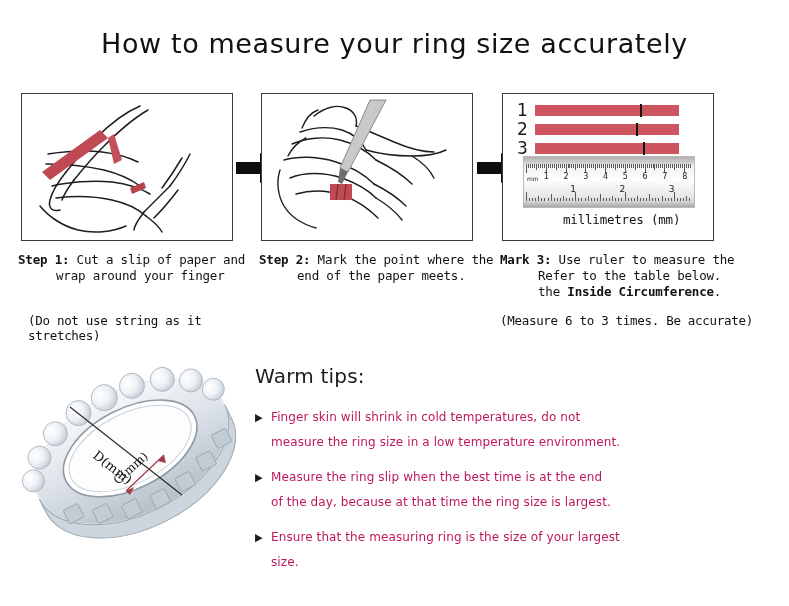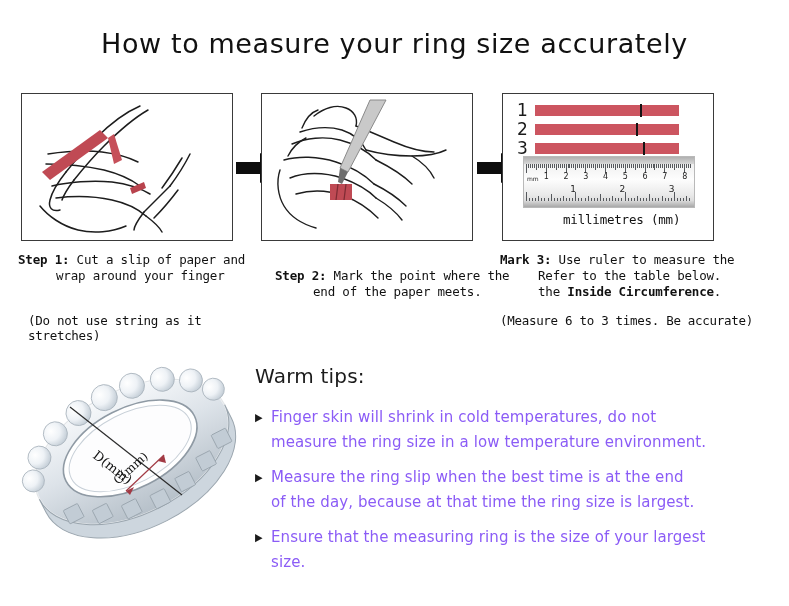--- a/index.html
+++ b/index.html
@@ -57,21 +57,21 @@
     position:absolute;
     font-size:12.5px;
     line-height:16px;
     font-family:"DejaVu Sans Mono","Liberation Mono",monospace;
     color:#111;
     letter-spacing:-.2px;
   }
   .caption b{font-weight:700;text-align:center;}
   .cap-l2{display:block;padding-left:38px;}
   #cap-1{left:18px;top:252px;width:235px;}
-  #cap-2{left:259px;top:268px;width:235px;margin-left:16px;}
+  #cap-2{left:259px;top:252px;width:235px;}
   #cap-3{left:500px;top:252px;width:265px;}
 
   .note{
     position:absolute;
     font-size:12.5px;
     font-family:"DejaVu Sans Mono","Liberation Mono",monospace;
     color:#111;
     letter-spacing:-.3px;
   }
   #note-1{left:28px;top:313px;width:240px;}
@@ -126,21 +126,21 @@
     font-weight:400;letter-spacing:.2px;
   }
   .tip{
     display:flex;align-items:flex-start;
     margin-bottom:10px;
   }
   .tip-marker{
     color:#1b1b1b;font-size:11px;line-height:25px;width:16px;flex:0 0 16px;
   }
   .tip-text{
-    font-size:15px;line-height:25px;color:#8b5cf6;
+    font-size:12px;line-height:25px;color:#be185d;
     font-family:"DejaVu Sans","Liberation Sans",sans-serif;
     letter-spacing:.1px;
   }
 </style>
 </head>
 <body>
 
 <div id="page">
 
   <div class="title">How to measure your ring size accurately</div>

